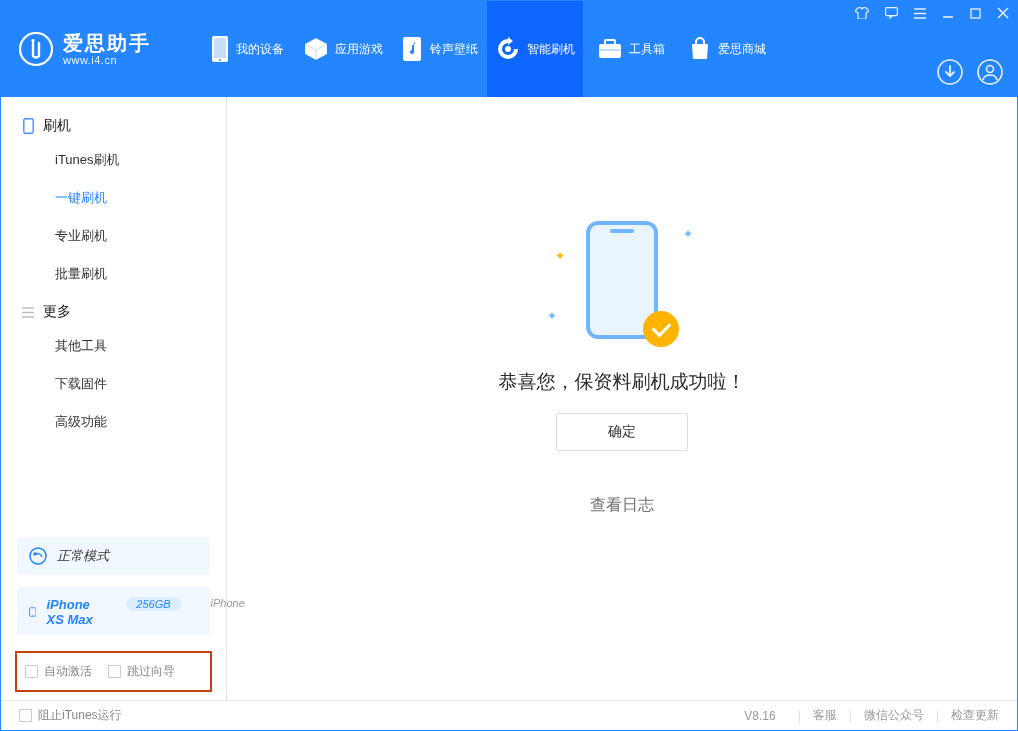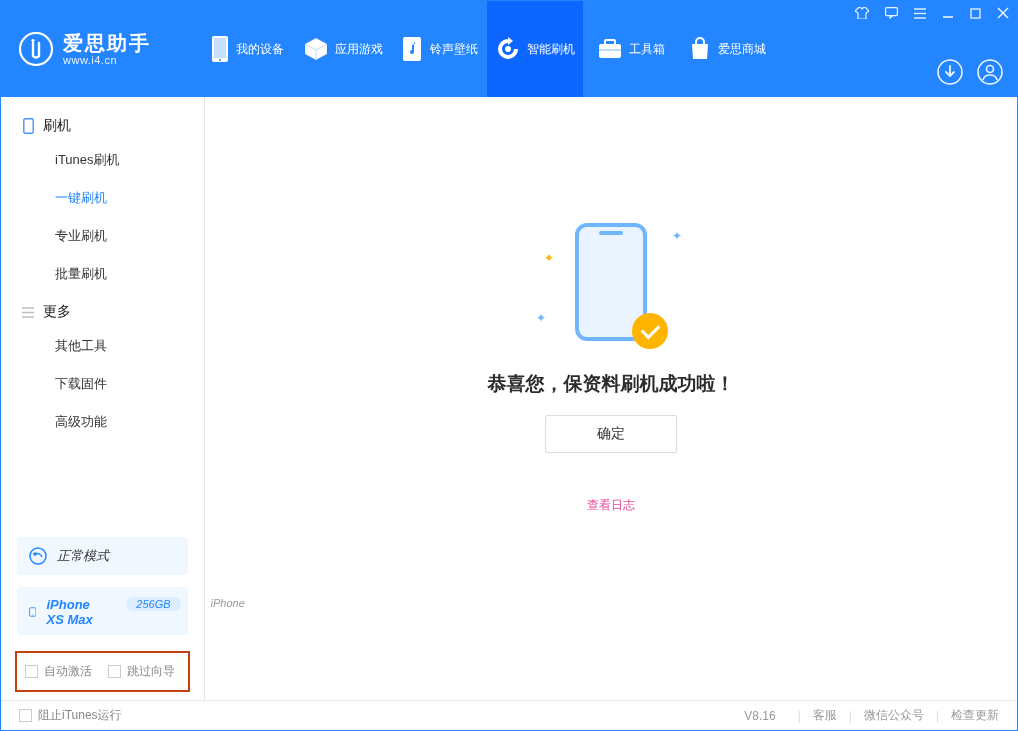--- a/index.html
+++ b/index.html
@@ -39,21 +39,21 @@
 
 .header-right-icons {
   position: absolute; right: 14px; bottom: 12px; display: flex; gap: 14px; align-items: center;
 }
 .header-right-icons svg { cursor: pointer; opacity: .9; }
 
 
 .body { flex: 1; display: flex; min-height: 0; }
 
 .sidebar {
-  width: 204px; border-right: 1px solid #e5e5e5; display: flex; flex-direction: column;
+  width: 226px; border-right: 1px solid #e5e5e5; display: flex; flex-direction: column;
 }
 .side-scroll { flex: 1; overflow-y: auto; padding-top: 10px; }
 .side-section-title {
   display: flex; align-items: center; gap: 8px; padding: 10px 20px 6px 20px;
   color: #1a1a1a; font-size: 14px; font-weight: 500;
 }
 .side-section-title .ico { width: 14px; display: flex; justify-content: center; color: #4a90ff; }
 .side-item {
   padding: 10px 20px 10px 54px; font-size: 13px; color: #333; cursor: pointer;
 }
@@ -98,26 +98,26 @@
 }
 .check-badge::after {
   content: ""; width: 14px; height: 8px; border-left: 3px solid #fff; border-bottom: 3px solid #fff;
   transform: rotate(-45deg); margin-top: -3px;
 }
 .sparkle { position: absolute; font-size: 12px; color: #6fb6ff; }
 .sparkle.s1 { left: 8px; top: 28px; color: #ffb400; }
 .sparkle.s2 { left: 0px; bottom: 28px; }
 .sparkle.s3 { right: 4px; top: 6px; }
 
-.success-text { font-size: 19px; color: #2c2c2c; font-weight: 700; }
+.success-text { font-size: 19px; color: #2c2c2c; font-weight: 400; }
 .ok-btn {
   border: 1px solid #ddd; background: #fff; padding: 9px 51px; font-size: 14px;
   color: #333; cursor: pointer; border-radius: 2px;
 }
-.view-log { font-size: 12px; color: #ec4899; cursor: pointer; margin-top: 26px; }
+.view-log { font-size: 16px; color: #737373; cursor: pointer; margin-top: 26px; }
 
 
 .footer {
   height: 30px; border-top: 1px solid #e8e8e8; display: flex; align-items: center;
   padding: 12px 18px; font-size: 12px; color: #999; justify-content: space-between;
 }
 .footer-right { display: flex; align-items: center; gap: 0; }
 .footer-right .ver { color: #999; margin-right: 10px; }
 .footer-right .sep { color: #ddd; margin: 0 12px; }
 .footer-right a { color: #999; cursor: pointer; }

